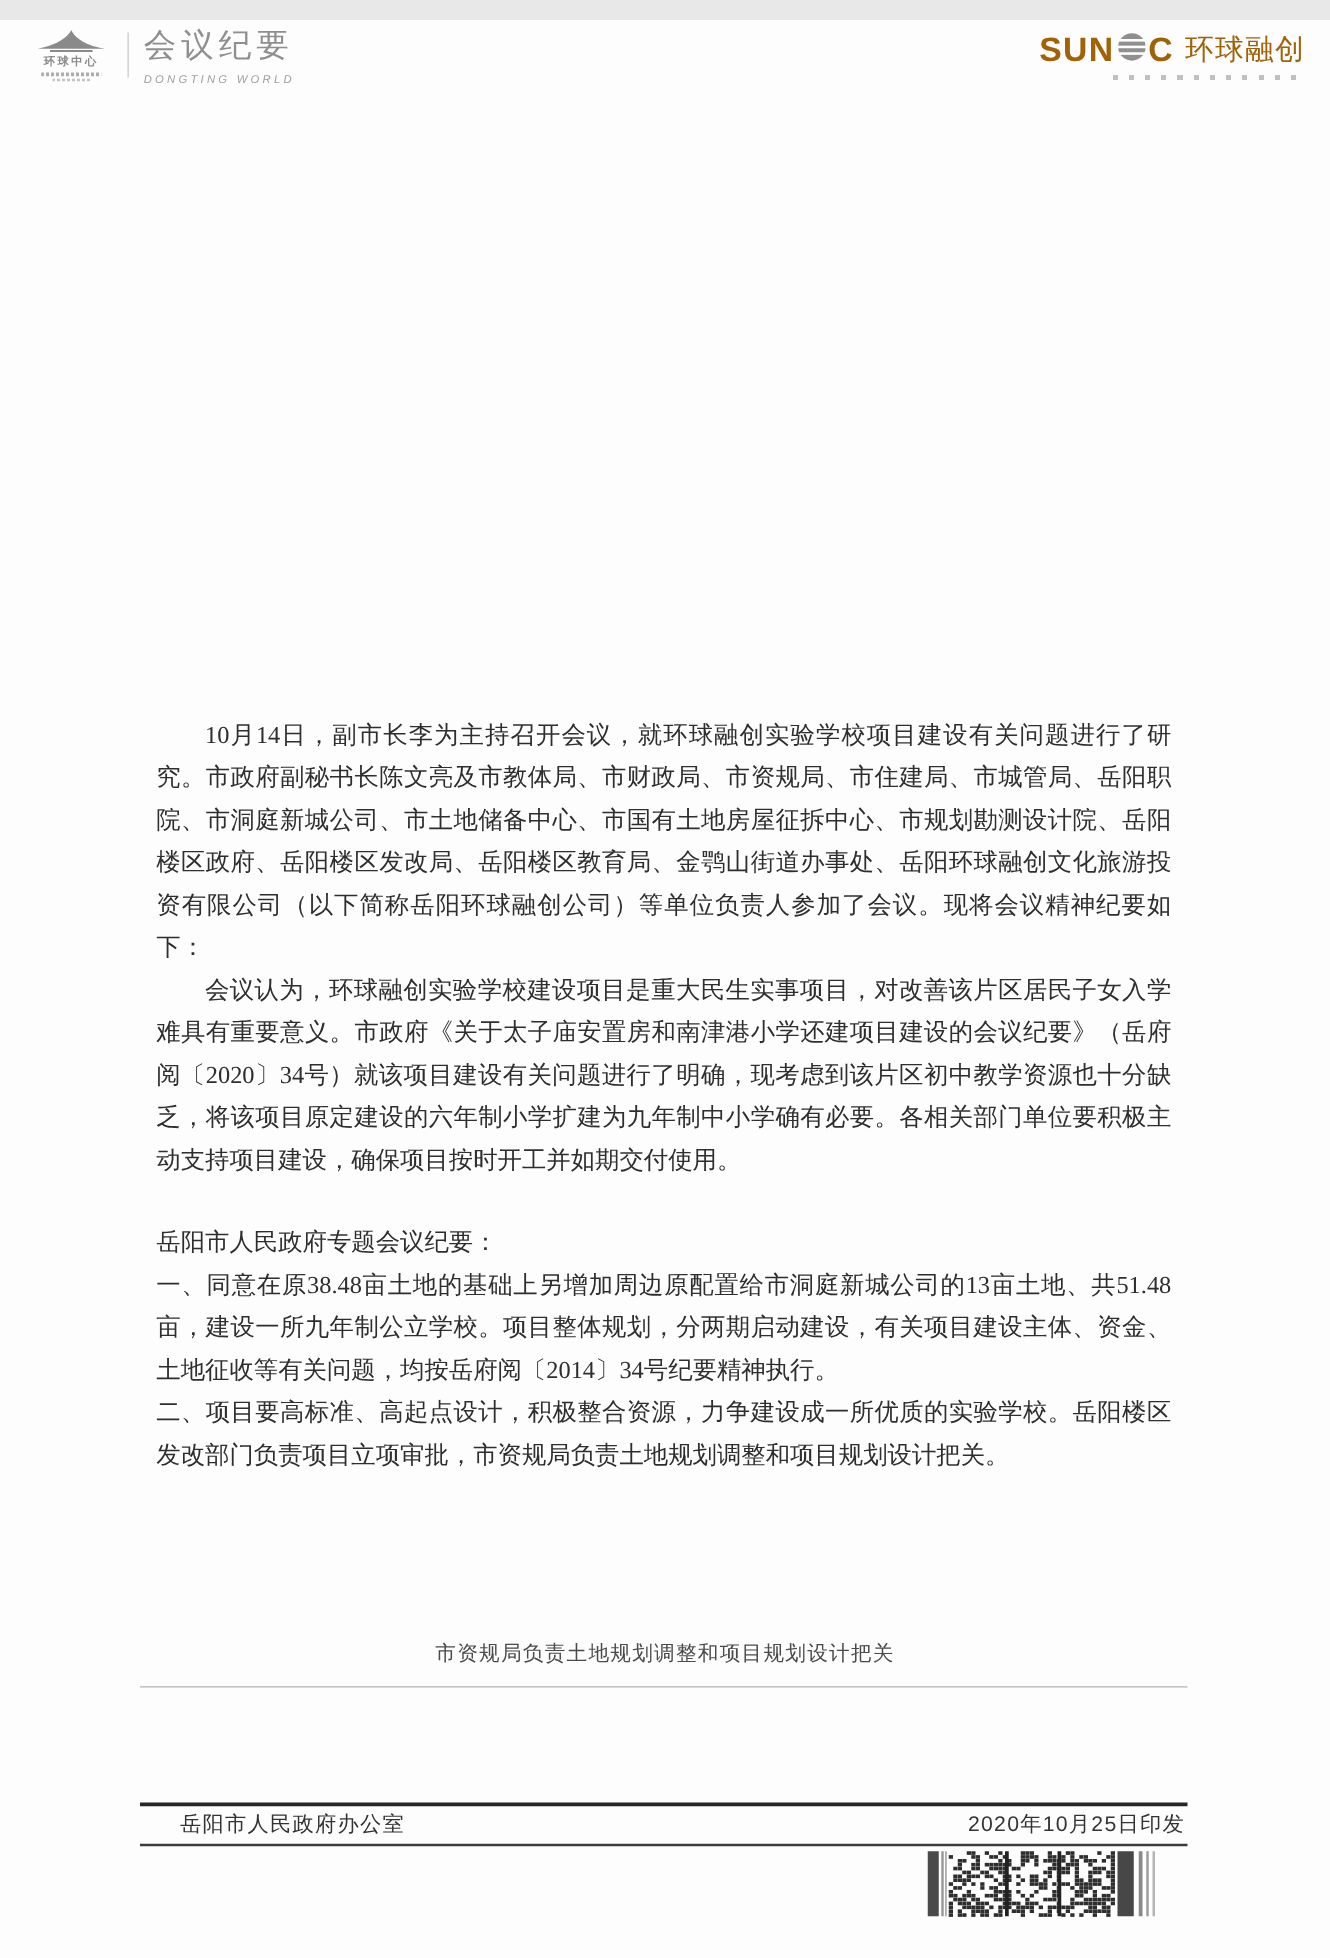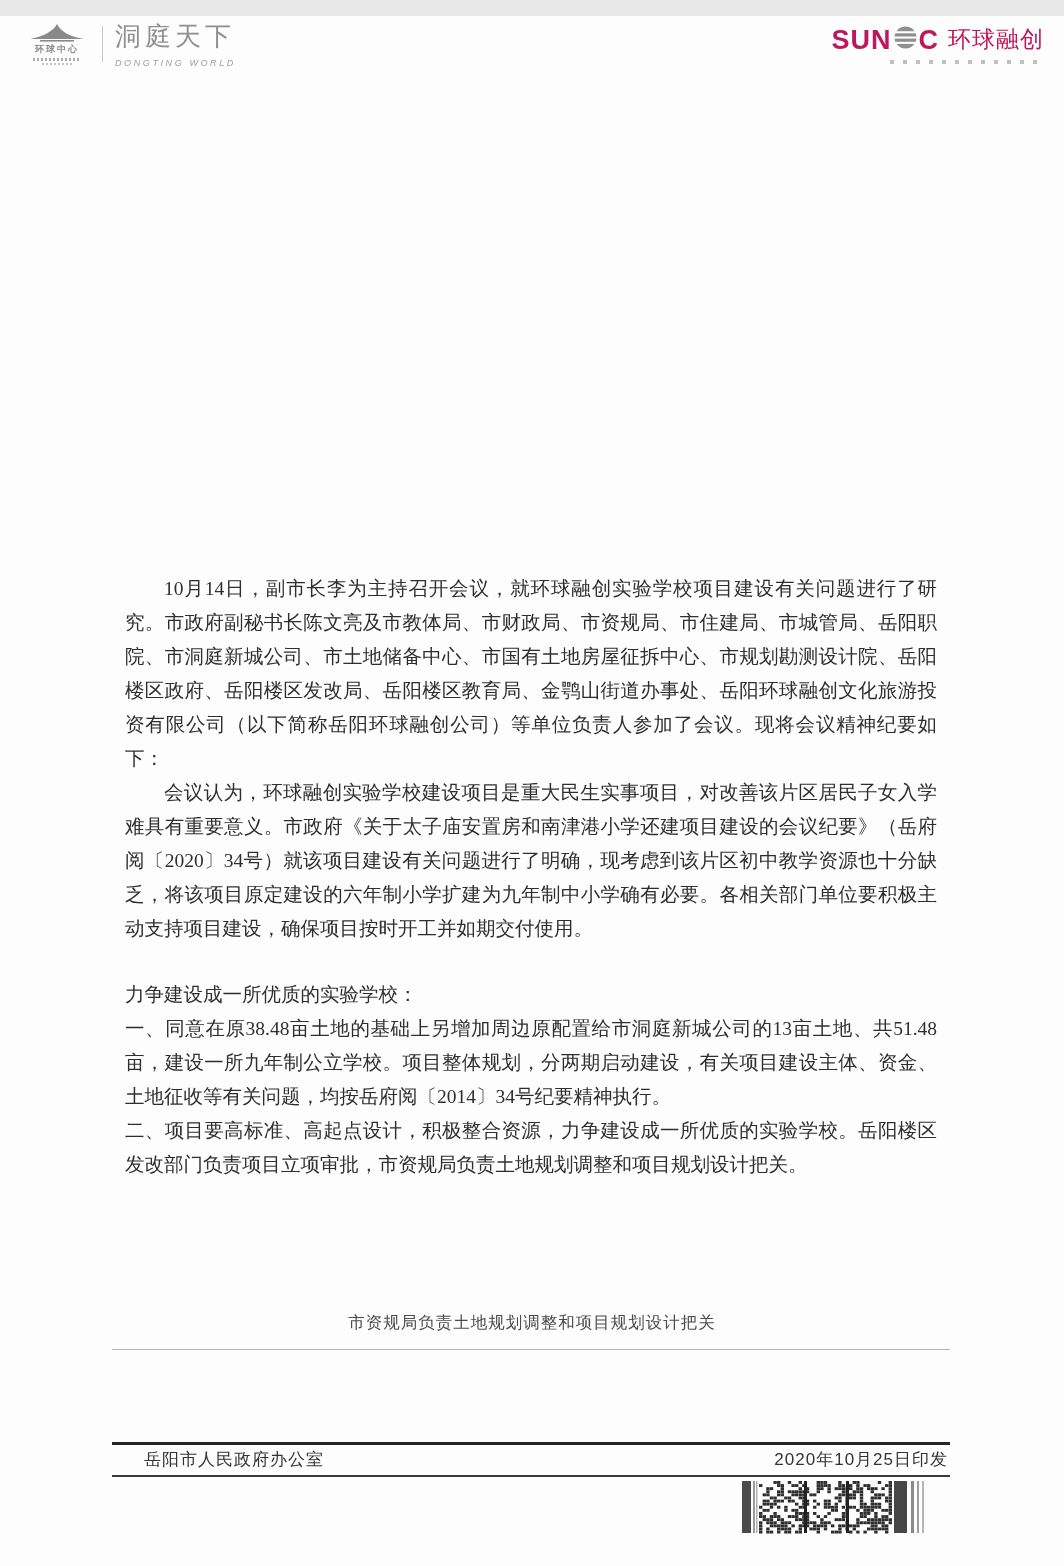--- a/index.html
+++ b/index.html
@@ -21,21 +21,21 @@
   .logo-center-label { font-size:9px; letter-spacing:2px; font-weight:bold; color:#8a8a8a; margin-top:1px; }
   .tiny-marks  { height:3px; width:48px; margin:2px auto 0;
     background:repeating-linear-gradient(90deg,#adadad 0 2px,transparent 2px 4px); }
   .tiny-marks2 { height:2px; width:30px; margin:2px auto 0;
     background:repeating-linear-gradient(90deg,#c2c2c2 0 2px,transparent 2px 4px); }
   .logo-divider { width:1px; height:36px; background:#c8c8c8; }
   .dt-cn { font-size:26px; letter-spacing:4px; color:#8f8f8f; font-weight:500; }
   .dt-en { font-size:9px; letter-spacing:2.6px; color:#9d9d9d; margin-top:4px;font-style:italic; }
 
   .logo-right {
-    position:absolute; right:20px; top:8px; text-align:right; color:#be185d;
+    position:absolute; right:20px; top:8px; text-align:right; color:#a16207;
     font-family:"Liberation Sans", sans-serif;
   }
   .sunac-row { display:flex; align-items:center; justify-content:flex-end; }
   .sunac-latin { font-size:27px; font-weight:bold; letter-spacing:1px; line-height:26px; }
   .globe-icon { display:inline-block; margin:0 1px; }
   .sunac-cn { font-size:23px; font-weight:500; letter-spacing:1px; margin-left:9px; }
   .sunac-tagline { height:4px; width:152px; margin:5px 2px 0 auto;
     background:repeating-linear-gradient(90deg,#c0c0c0 0 4px,transparent 4px 13px); }
 
   
@@ -101,21 +101,21 @@
           <path d="M29 1 C26 8 14 14 2 16 L56 16 C42 14 32 8 29 1 Z" fill="#8a8a8a"></path>
           <rect x="12" y="17" width="34" height="1.6" fill="#8a8a8a"></rect>
         </svg>
       </span>
       <div class="logo-center-label">环球中心</div>
       <div class="tiny-marks"></div>
       <div class="tiny-marks2"></div>
     </div>
     <div class="logo-divider"></div>
     <div class="logo-text">
-      <div class="dt-cn">洞庭天下</div>
+      <div class="dt-cn">会议纪要</div>
       <div class="dt-en">DONGTING WORLD</div>
     </div>
   </div>
 
   <div class="logo-right">
     <div class="sunac-row">
       <span class="sunac-latin">SUN</span>
       <span class="globe-icon">
         <svg width="25" height="25" viewBox="0 0 25 25">
           <circle cx="12.5" cy="12.5" r="11" fill="#8f8f8f"></circle>
@@ -127,21 +127,21 @@
       <span class="sunac-latin">C</span>
       <span class="sunac-cn">环球融创</span>
     </div>
     <div class="sunac-tagline"></div>
   </div>
 
 
   <div class="content">
     <p class="para">10月14日，副市长李为主持召开会议，就环球融创实验学校项目建设有关问题进行了研究。市政府副秘书长陈文亮及市教体局、市财政局、市资规局、市住建局、市城管局、岳阳职院、市洞庭新城公司、市土地储备中心、市国有土地房屋征拆中心、市规划勘测设计院、岳阳楼区政府、岳阳楼区发改局、岳阳楼区教育局、金鹗山街道办事处、岳阳环球融创文化旅游投资有限公司（以下简称岳阳环球融创公司）等单位负责人参加了会议。现将会议精神纪要如下：</p>
     <p class="para">会议认为，环球融创实验学校建设项目是重大民生实事项目，对改善该片区居民子女入学难具有重要意义。市政府《关于太子庙安置房和南津港小学还建项目建设的会议纪要》（岳府阅〔2020〕34号）就该项目建设有关问题进行了明确，现考虑到该片区初中教学资源也十分缺乏，将该项目原定建设的六年制小学扩建为九年制中小学确有必要。各相关部门单位要积极主动支持项目建设，确保项目按时开工并如期交付使用。</p>
-    <p class="intro">力争建设成一所优质的实验学校：</p>
+    <p class="intro">岳阳市人民政府专题会议纪要：</p>
     <p>一、同意在原38.48亩土地的基础上另增加周边原配置给市洞庭新城公司的13亩土地、共51.48亩，建设一所九年制公立学校。项目整体规划，分两期启动建设，有关项目建设主体、资金、土地征收等有关问题，均按岳府阅〔2014〕34号纪要精神执行。</p>
     <p>二、项目要高标准、高起点设计，积极整合资源，力争建设成一所优质的实验学校。岳阳楼区发改部门负责项目立项审批，市资规局负责土地规划调整和项目规划设计把关。</p>
   </div>
   <div class="source-note">市资规局负责土地规划调整和项目规划设计把关</div>
 
   <div class="rule-thin-top"></div>
   <div class="rule-thick"></div>
   <div class="issuer-row">
     <span class="issuer">岳阳市人民政府办公室</span>
     <span class="date">2020年10月25日印发</span>

